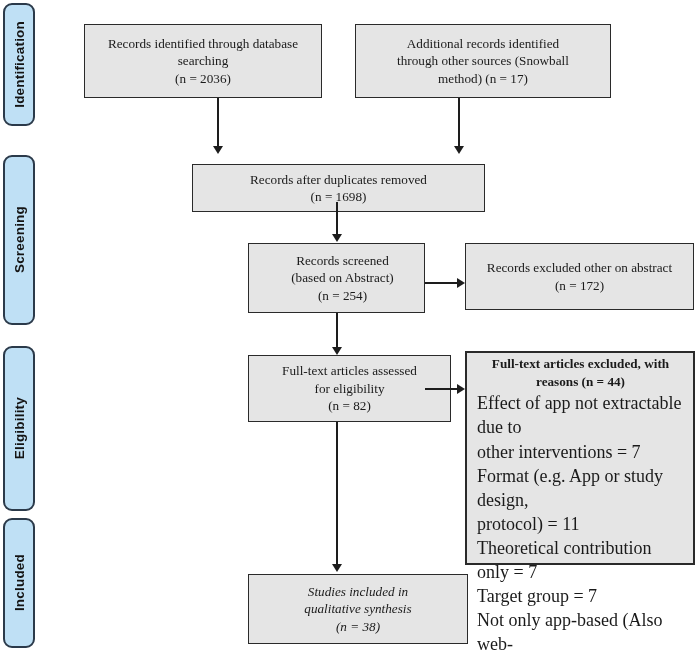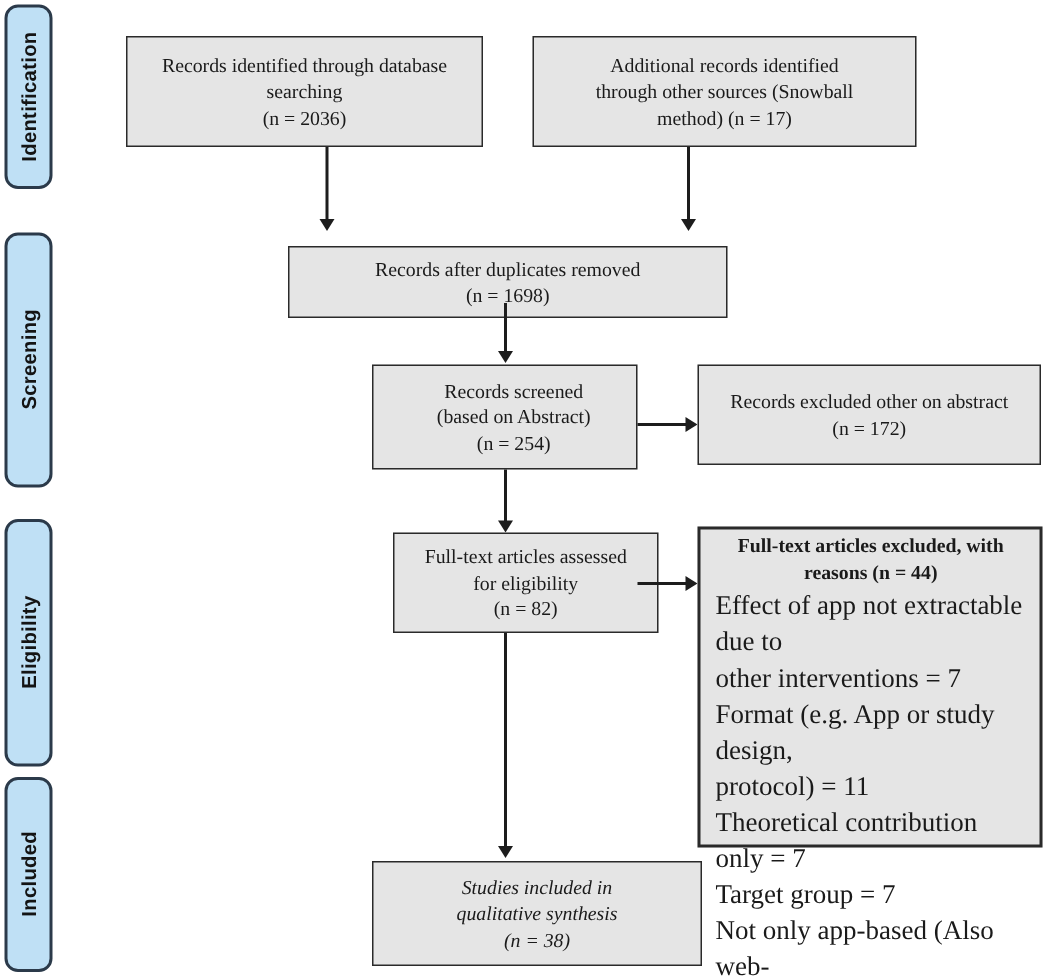--- a/index.html
+++ b/index.html
@@ -163,21 +163,21 @@
   <div class="arrowhead right" style="left:457px;top:278px;"></div>
 
   <div class="flow-box" style="left:465px;top:243px;width:229px;height:67px;">
     <span class="line">Records excluded other on abstract</span>
     <span class="line">(n = 172)</span>
   </div>
 
   <div class="conn v" style="left:336px;top:313px;height:36px;"></div>
   <div class="arrowhead down" style="left:332px;top:347px;"></div>
 
-  <div class="flow-box" style="left:248px;top:355px;width:177px;height:67px;margin-left:14px;">
+  <div class="flow-box" style="left:248px;top:355px;width:203px;height:67px;">
     <span class="line">Full-text articles assessed</span>
     <span class="line">for eligibility</span>
     <span class="line">(n = 82)</span>
   </div>
 
   <div class="conn h" style="left:425px;top:388px;width:34px;"></div>
   <div class="arrowhead right" style="left:457px;top:384px;"></div>
 
   <div class="flow-box thick" style="left:465px;top:351px;width:230px;height:214px;">
     <span class="excl-title">Full-text articles excluded, with</span>

